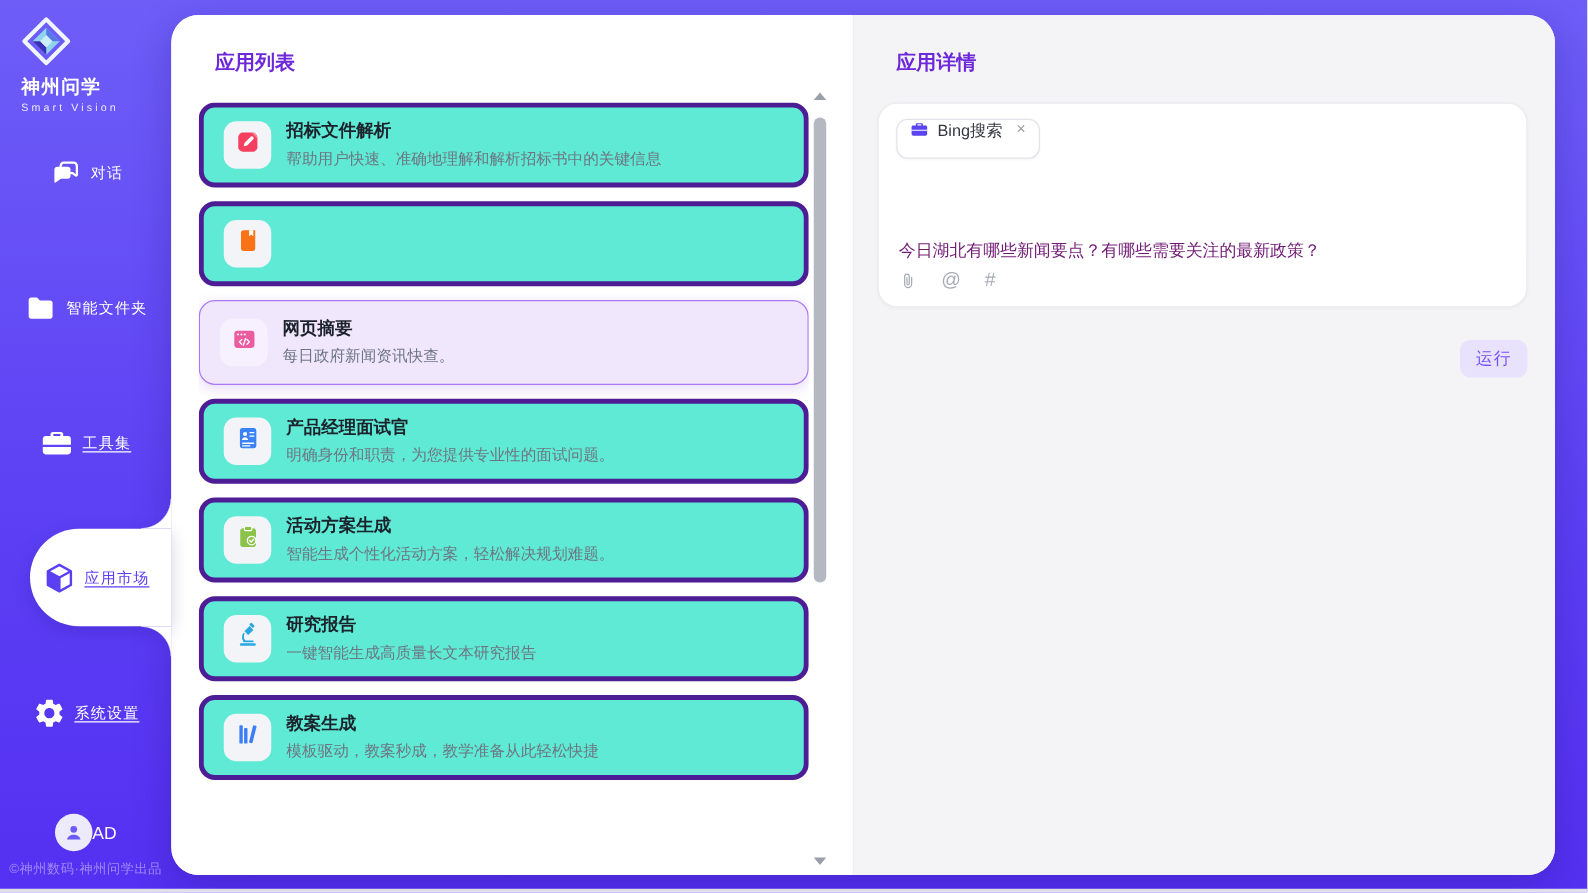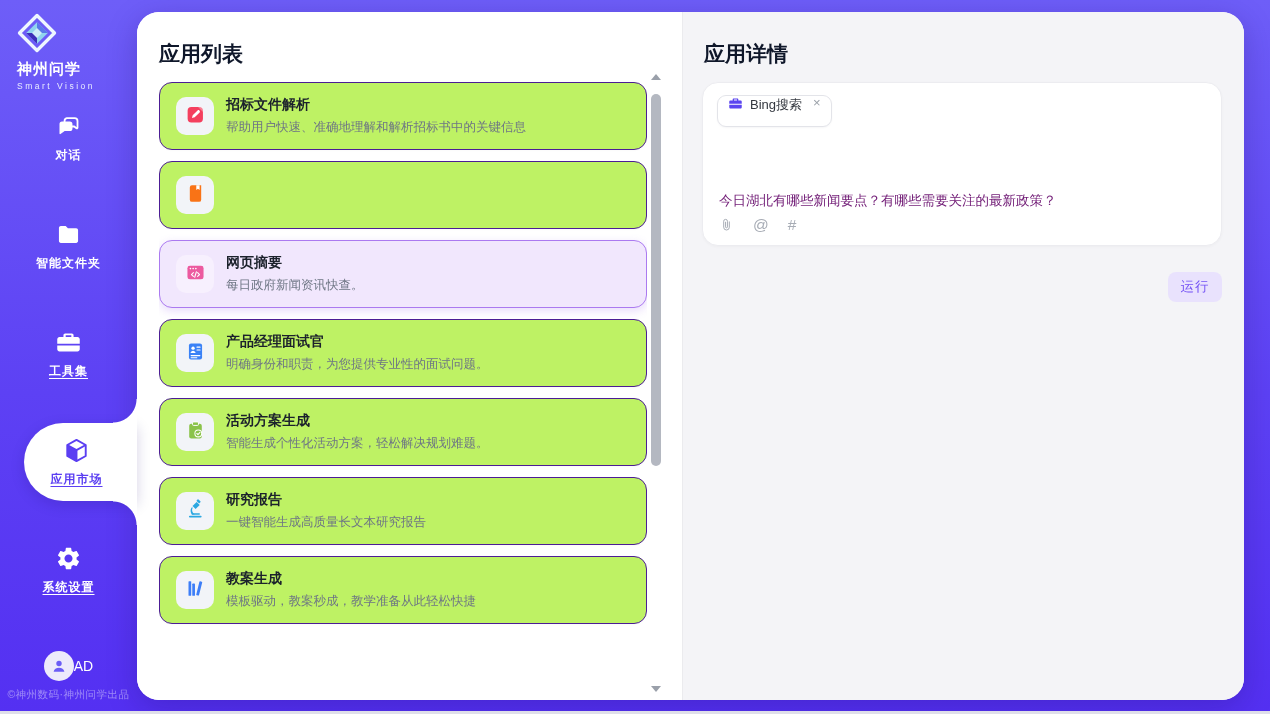--- a/index.html
+++ b/index.html
@@ -11,22 +11,22 @@
 
   
   .sidebar { position:absolute; left:0; top:0; width:137px; height:714px; z-index:5; }
   .brand { position:absolute; top:13px; left:17px; display:flex; align-items:flex-start; gap:7px;flex-direction:column; }
   .brand-logo { width:40px; height:40px; flex:none; }
   .brand-name { color:#fff; font-size:15px; font-weight:700; letter-spacing:1px; white-space:nowrap; }
   .brand-sub { color:#e8ecff; font-size:8.5px; letter-spacing:2.5px; margin-top:2px; white-space:nowrap; }
 
   .nav { position:absolute; top:106px; left:0; width:137px; }
   .nav-item { position:relative; width:137px; height:64px; margin-bottom:44px;
-    display:flex; flex-direction:column; align-items:center; justify-content:center; gap:7px;
-    color:#fff; cursor:pointer;font-weight:bold; }
+    display:flex; flex-direction:row; align-items:center; justify-content:center; gap:7px;
+    color:#fff; cursor:pointer; }
   .nav-icon { width:27px; height:27px; display:flex; align-items:center; justify-content:center; position:relative; z-index:2; }
   .nav-icon svg { width:27px; height:27px; }
   .nav-label { font-size:12px; letter-spacing:1px; position:relative; z-index:2; }
   .nav-label.u { text-decoration:underline; text-underline-offset:3px; }
   .nav-item.active { color:#5b3ff2;padding-left:16px; }
   .nav-item.active::before { content:""; position:absolute; left:24px; right:0; top:-7px; bottom:-7px;
     background:#fff; border-radius:39px 0 0 39px; z-index:1;
     box-shadow:0 4px 14px rgba(30,10,110,.18); }
   .fillet { display:none; position:absolute; right:0; width:24px; height:24px; z-index:1; }
   .nav-item.active .fillet { display:block; }
@@ -40,24 +40,24 @@
   .side-footer { position:absolute; left:0; bottom:12px; width:137px; text-align:center;
     color:rgba(255,255,255,.42); font-size:10.5px; letter-spacing:.5px; }
 
   
   .main { position:absolute; left:137px; top:12px; right:26px; bottom:14px;
     background:#fff; border-radius:22px; display:flex; overflow:hidden;
     box-shadow:0 8px 30px rgba(35,15,120,.28); z-index:4; }
 
   
   .list-panel { position:relative; width:545px; flex:none; background:#fff; }
-  .panel-title { position:absolute; top:28px; left:22px; font-size:21px; font-weight:700; color:#0f172a; }
+  .panel-title { position:absolute; top:28px; left:35px; font-size:16px; font-weight:700; color:#6d28d9; }
   .cards { position:absolute; top:70px; left:22px; width:488px; bottom:0; overflow:hidden; }
-  .app-card { height:68px; border:1px solid #4c1d95; border-radius:13px; margin-bottom:11px;
-    display:flex; align-items:center; padding:0 16px; gap:12px; background:#bef264; cursor:pointer;
+  .app-card { height:68px; border:4px solid #4c1d95; border-radius:13px; margin-bottom:11px;
+    display:flex; align-items:center; padding:0 16px; gap:12px; background:#5eead4; cursor:pointer;
     box-shadow:0 1px 2px rgba(20,20,40,.02); }
   .app-card.selected { background:#f1e7fd; border:1px solid #ab7af0;
     box-shadow:0 3px 10px rgba(150,90,240,.22); }
   .app-icon-box { width:38px; height:38px; flex:none; border-radius:10px; background:#f2f4f8;
     display:flex; align-items:center; justify-content:center; }
   .app-card.selected .app-icon-box { background:#f7f0fe; }
   .app-icon-box svg { width:21px; height:21px; }
   .app-texts { min-width:0; }
   .app-title { font-size:14px; font-weight:700; color:#1c222c; margin-bottom:5px; }
   .app-desc { font-size:12.5px; color:#6e7684; white-space:nowrap; overflow:hidden; }

